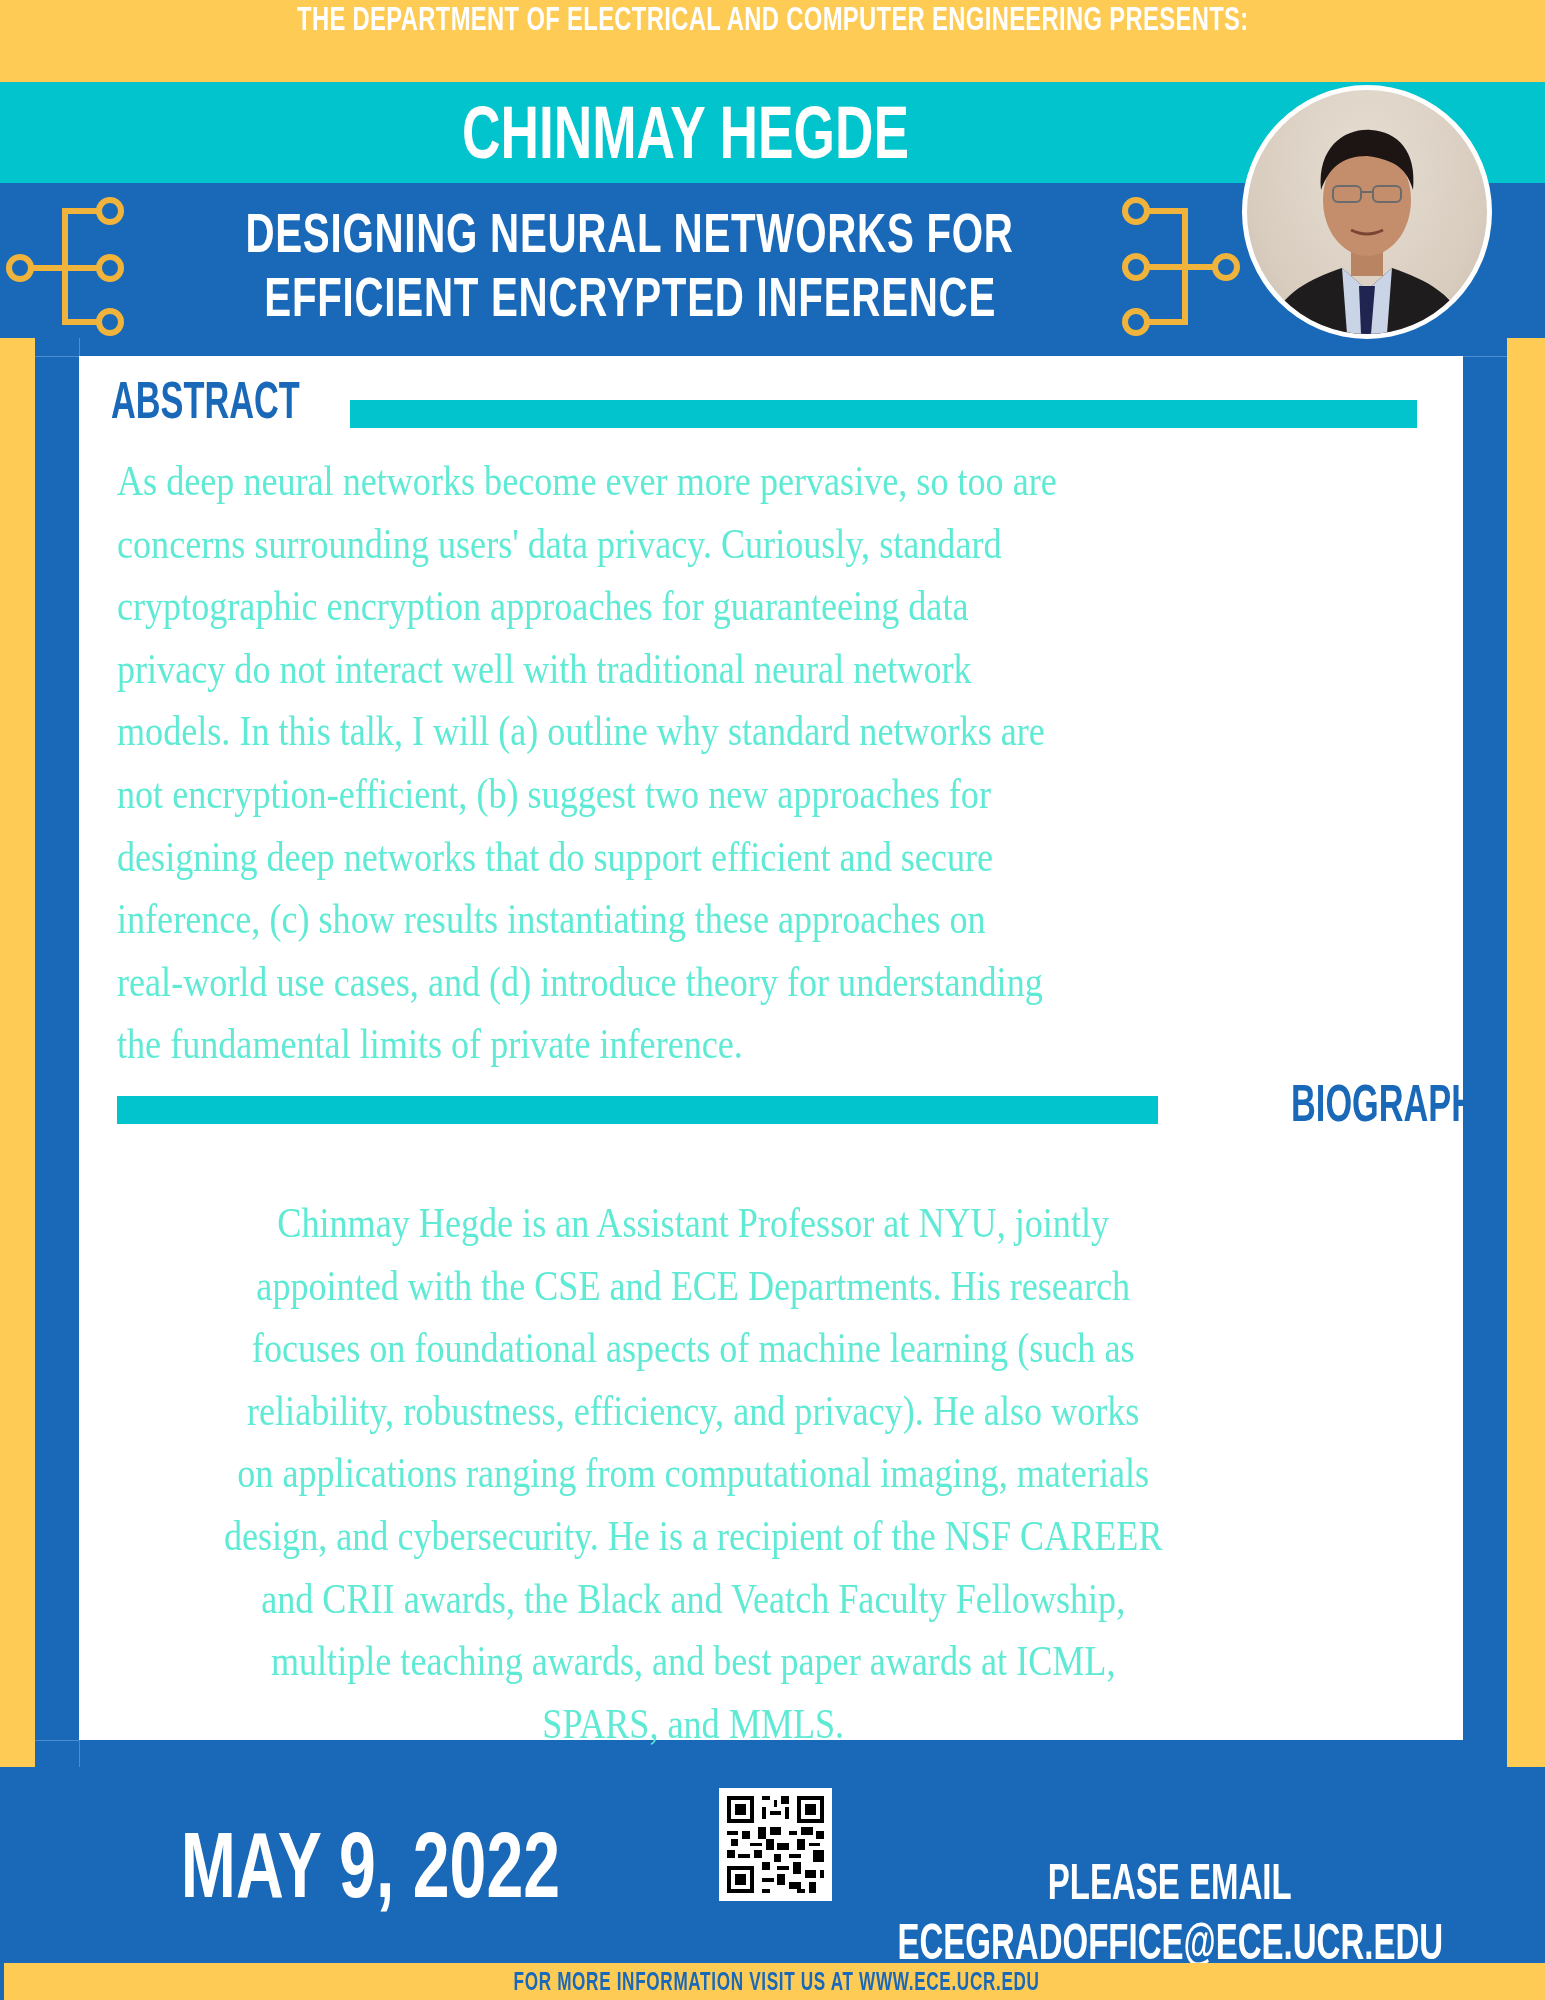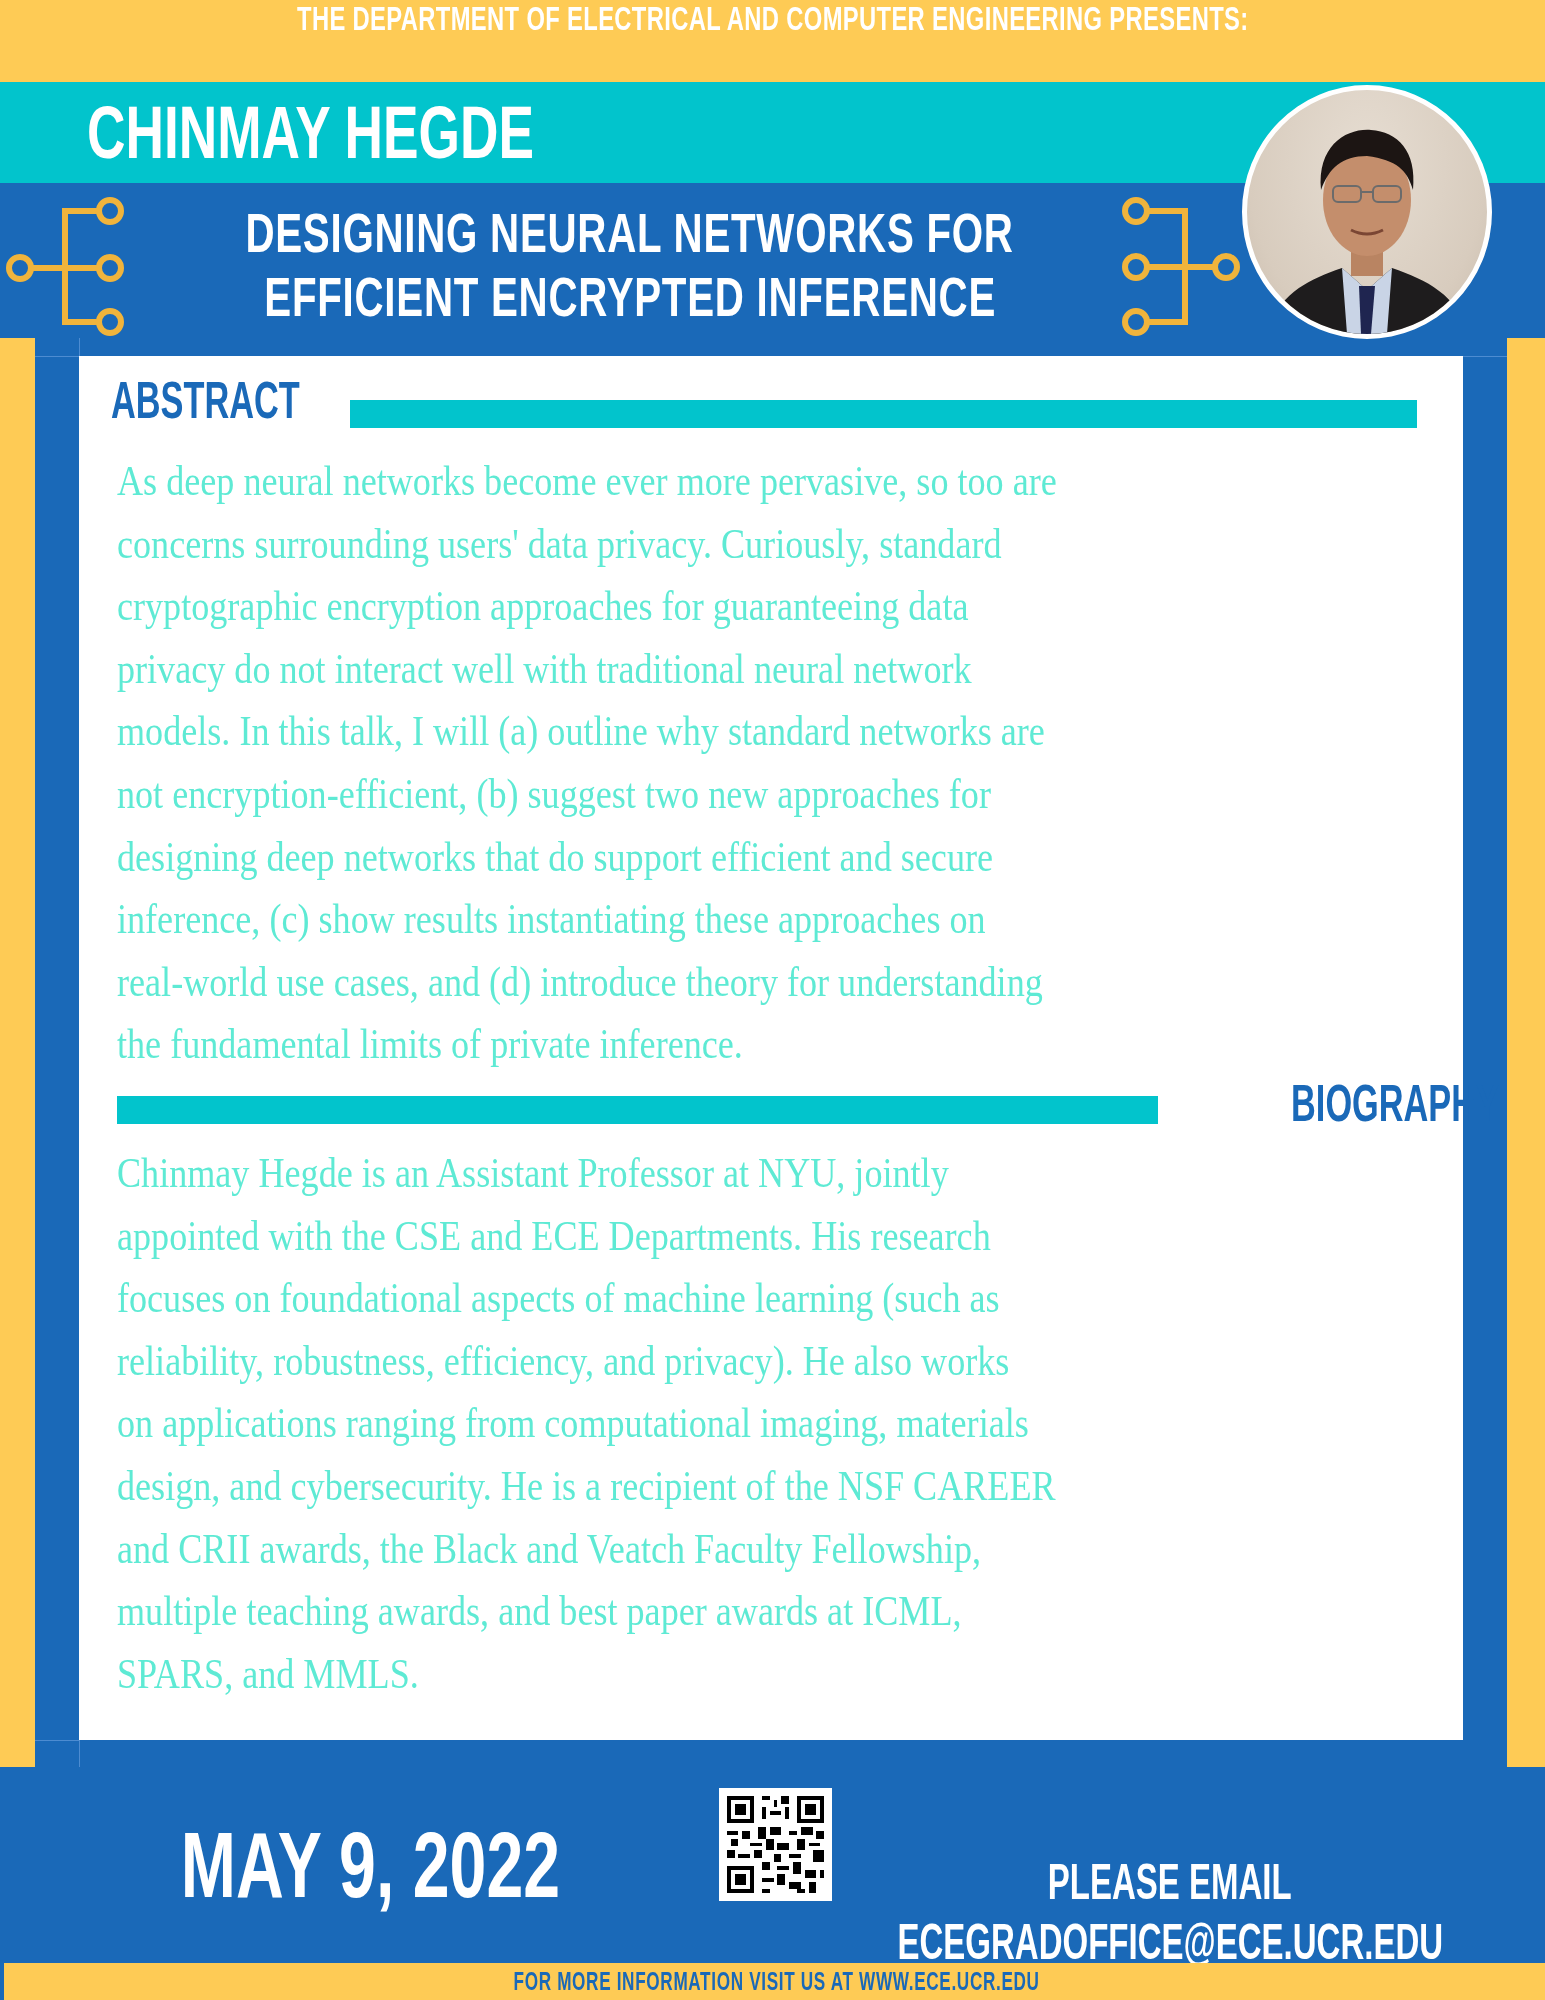--- a/index.html
+++ b/index.html
@@ -22,21 +22,21 @@
   #dept-line {
     left: 0; top: 0; width: 1545px; height: 82px;
     display: flex; align-items: flex-start; justify-content: center;
   }
   #dept-line span { color: #ffffff; font-size: 33px; transform: scaleX(0.72); letter-spacing: 0.5px; }
 
   
   #teal-band { left: 0; top: 82px; width: 1545px; height: 101px; background: #02c4cc; }
   #speaker-name {
     left: 0; top: 82px; width: 1370px; height: 101px;
-    display: flex; align-items: center; 
+    display: flex; align-items: center; justify-content: center;
   }
   #speaker-name span { color: #ffffff; font-size: 74px; transform: scaleX(0.72); }
 
   
   #blue-header { left: 0; top: 183px; width: 1545px; height: 155px; background: #1a69b8; }
   #talk-title {
     left: 130px; top: 195px; width: 1000px; height: 140px;
     display: flex; flex-direction: column; align-items: center; justify-content: center;
   }
   #talk-title span { color: #ffffff; font-size: 56px; line-height: 64px; transform: scaleX(0.72); letter-spacing: 1px; }
@@ -63,21 +63,21 @@
 
   .body-text {
     font-family: "Liberation Serif", serif;
     color: #5eead4;
     font-size: 42px;
     line-height: 62.6px;
     margin: 0;
   }
   .body-text .line { display: block; white-space: nowrap; transform: scaleX(0.86); transform-origin: left center; }
   #abstract-text { left: 117px; top: 450px; width: 1340px; }
-  #bio-text { left: 117px; top: 1142px; width: 1340px; }
+  #bio-text { left: 117px; top: 1192px; width: 1340px; text-align: center; }
 
   
   #portrait {
     left: 1242px; top: 85px; width: 250px; height: 254px; border-radius: 50%;
     border: 5px solid #ffffff; box-sizing: border-box; overflow: hidden;
     background: radial-gradient(ellipse at 50% 30%, #e6ddd2 0%, #d8ccbe 70%, #c9bcad 100%);
   }
 
   
   #bottom-band { left: 0; top: 1767px; width: 1545px; height: 196px; background: #1a69b8; }

